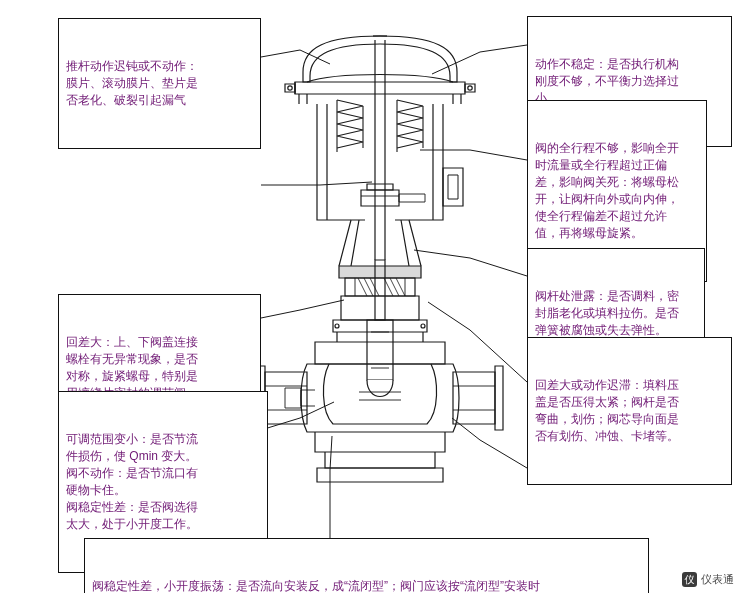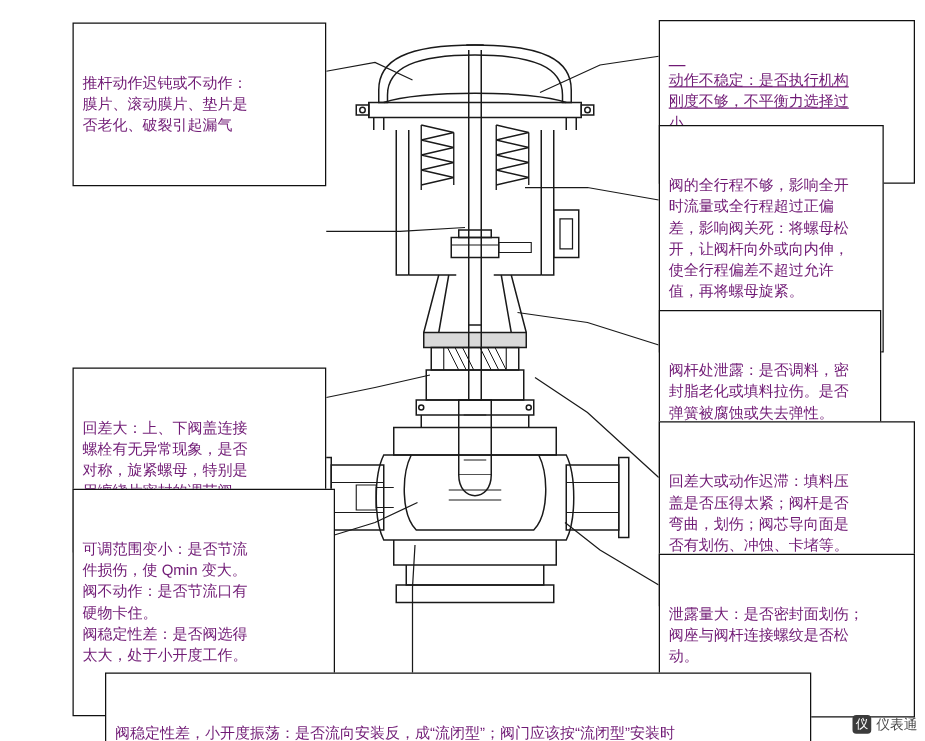--- a/index.html
+++ b/index.html
@@ -141,21 +141,21 @@
       <path d="M330 541 L330 470 L332 436"></path>
     </g>
   </svg>
 
   <div class="note" style="left:58px;top:18px;width:203px;">
     <p>推杆动作迟钝或不动作：
 膜片、滚动膜片、垫片是
 否老化、破裂引起漏气</p>
   </div>
 
-  <div class="note" style="left:527px;top:16px;width:205px;text-decoration:underline;">
+  <div class="note" style="left:527px;top:16px;width:205px;">
     <p>动作不稳定：是否执行机构
 刚度不够，不平衡力选择过
 小。</p>
   </div>
 
 
   <div class="note" style="left:527px;top:100px;width:180px;">
     <p>阀的全行程不够，影响全开
 时流量或全行程超过正偏
 差，影响阀关死：将螺母松
@@ -186,25 +186,20 @@
 
   <div class="note" style="left:58px;top:391px;width:210px;">
     <p>可调范围变小：是否节流
 件损伤，使 Qmin 变大。
 阀不动作：是否节流口有
 硬物卡住。
 阀稳定性差：是否阀选得
 太大，处于小开度工作。</p>
   </div>
 
-  <div class="note" style="left:527px;top:443px;width:205px;">
-    <p>泄露量大：是否密封面划伤；
-阀座与阀杆连接螺纹是否松
-动。</p>
-  </div>
 
   <div class="note" style="left:84px;top:538px;width:565px;">
     <p>阀稳定性差，小开度振荡：是否流向安装反，成“流闭型”；阀门应该按“流闭型”安装时
 阀是否选大，处于小开度工作，Pr 是否选小。</p>
   </div>
 
   <div class="wm">
     <span class="logo">仪</span>
     <span>仪表通</span>
   </div>

